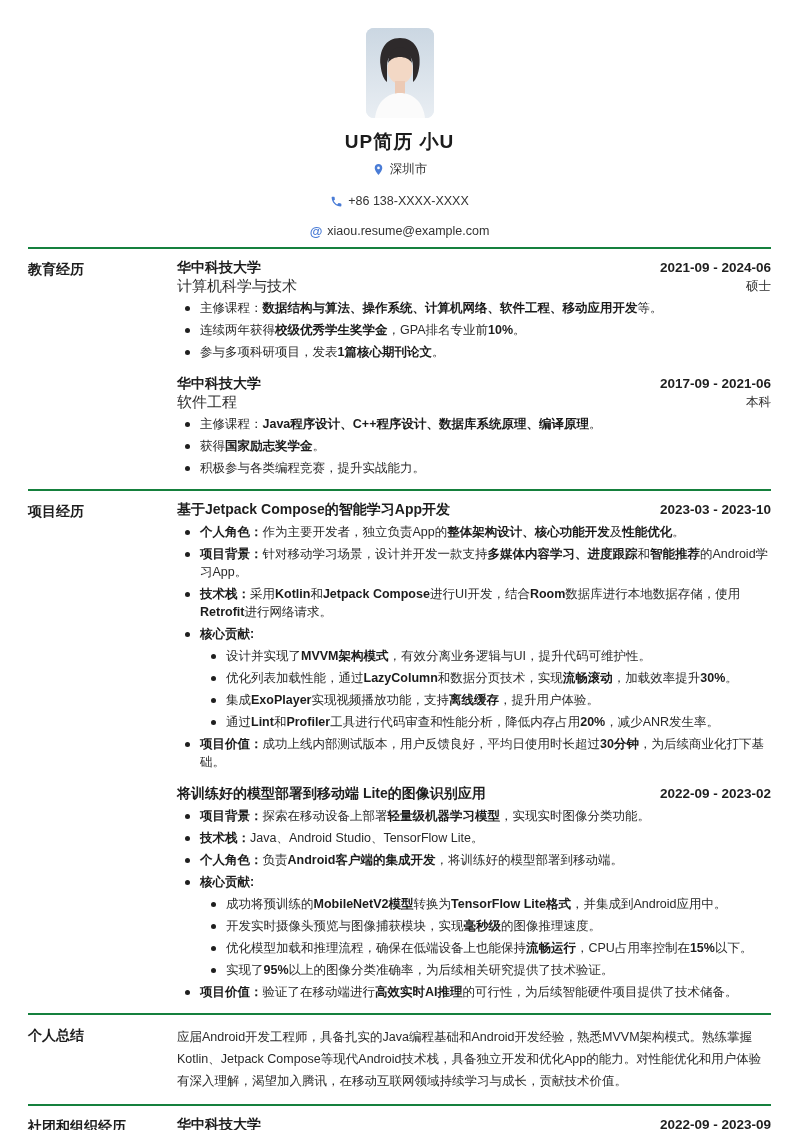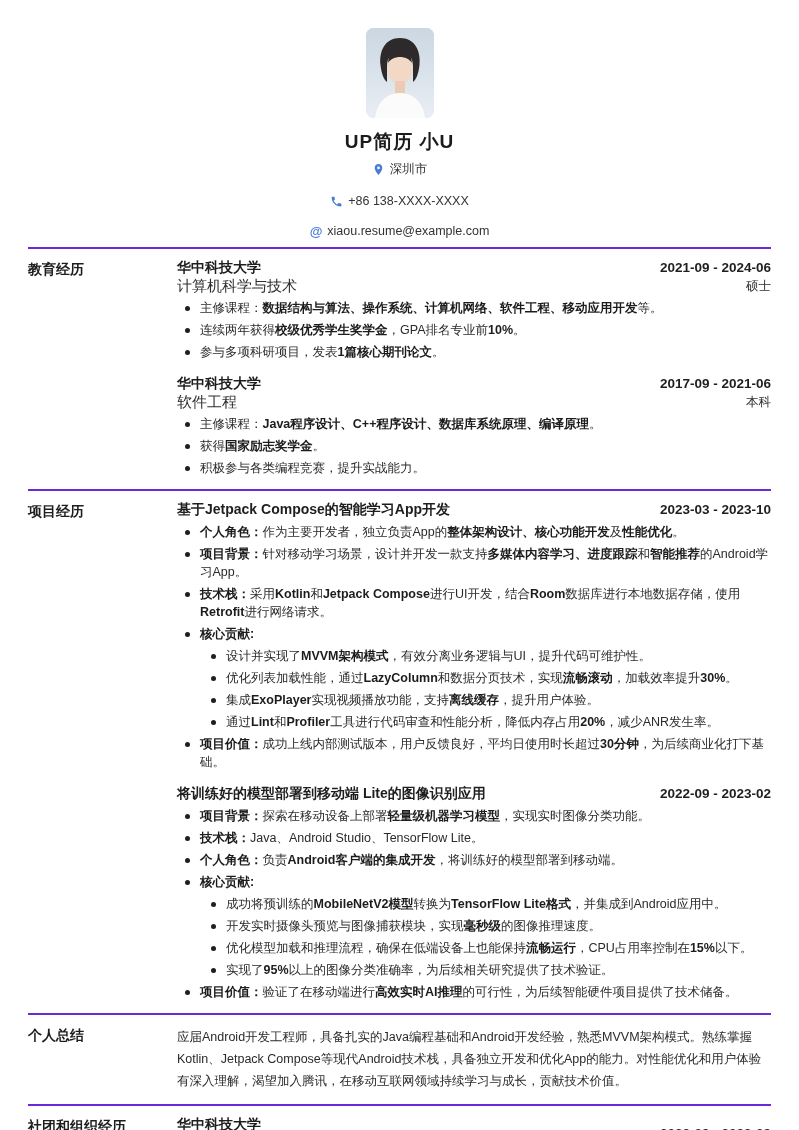--- a/index.html
+++ b/index.html
@@ -35,31 +35,31 @@
   }
   .contact { display:flex; align-items:center; gap:5px; }
   .contact .cicon { display:flex; align-items:center; }
   .contact .cicon svg { width:13px; height:13px; display:block; }
   .contact .at-glyph { font-size:13px; font-weight:700; line-height:13px; }
   
   main { margin-top:9px; }
   section.sec {
     display:flex;
     margin:0 28px;
-    border-top:2px solid #6d28d9;
+    border-top:2px solid #15803d;
     padding:9px 0 12px 0;
   }
   .slabel {
     flex:none; width:149px;
     font-size:14px; font-weight:700; color:#1e1e1e;
     padding-top:2px; line-height:19px;
   }
   .scontent { flex:1; min-width:0; }
   .entry + .entry { margin-top:13px; }
-  .ehead { display:flex; justify-content:space-between; align-items:center; }
+  .ehead { display:flex; justify-content:space-between; align-items:flex-start; }
   .etitle { font-size:14px; font-weight:700; color:#1e1e1e; line-height:19px; }
   .esub   { font-size:15px; color:#2e2e2e; line-height:18px; }
   .eright { text-align:right; flex:none; padding-left:12px; }
   .edate  { font-size:13.5px; font-weight:700; color:#1e1e1e; line-height:19px; }
   .emeta  { font-size:12.5px; color:#2e2e2e; line-height:18px; }
   .bullets { margin-top:4px; }
   .bullet {
     display:flex; align-items:flex-start;
     font-size:12.5px; line-height:18px; color:#2a2a2a;
     margin-bottom:4px;

